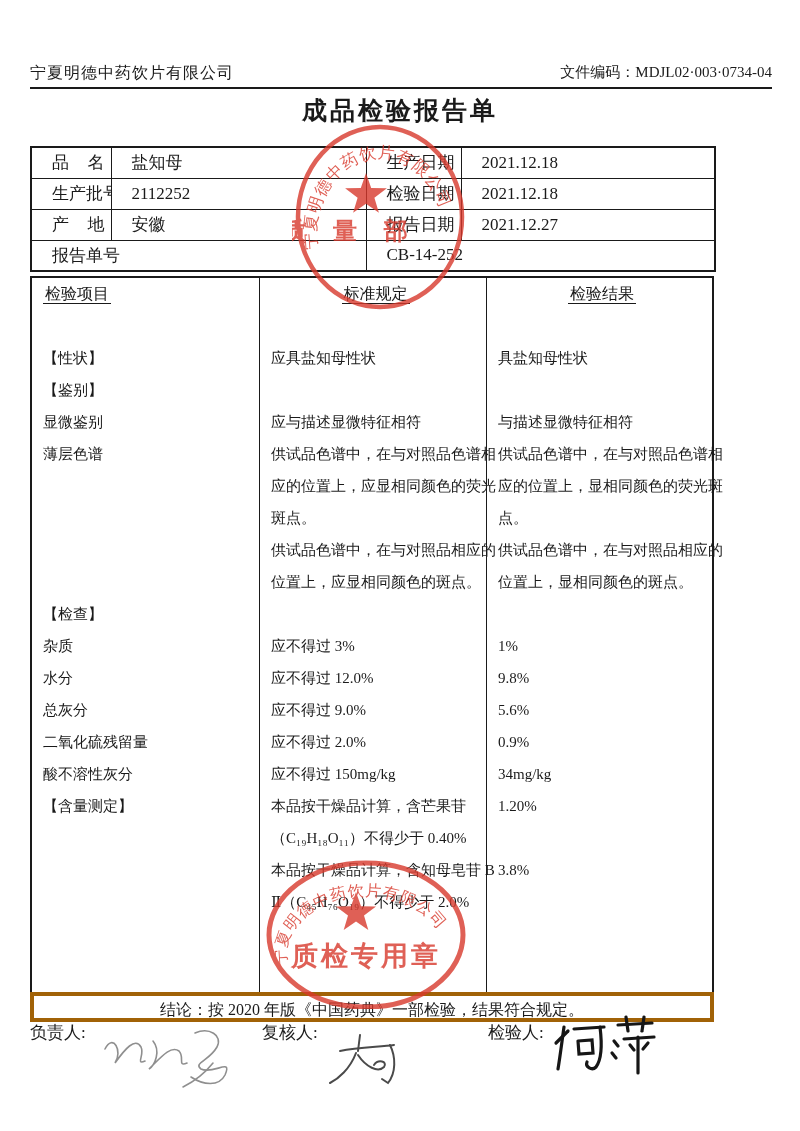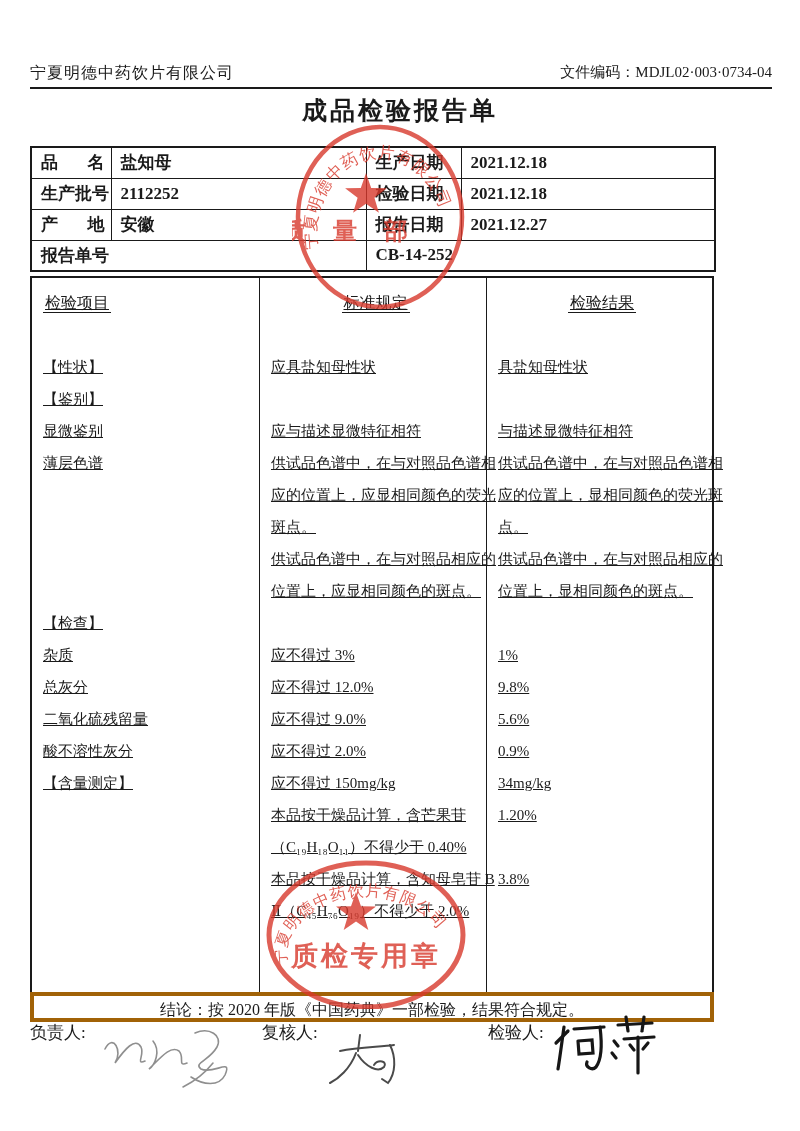--- a/index.html
+++ b/index.html
@@ -10,29 +10,29 @@
   .hdr-company { position:absolute; left:30px; top:54px; font-size:16px; letter-spacing:1px; }
   .hdr-code { position:absolute; right:28px; top:54px; font-size:15px; }
   .hdr-rule { position:absolute; left:30px; top:78px; width:742px; border-top:2px solid #1a1a1a; }
   .doc-title { position:absolute; left:0; top:85px; width:100%; text-align:center;
                font-family:"Liberation Sans","DejaVu Sans",sans-serif;
                font-size:25px; font-weight:700; letter-spacing:3px; }
 
   
   table.info { position:absolute; left:30px; top:137px; width:684px; border-collapse:collapse;
                table-layout:fixed; font-size:17px; }
-  table.info td { border:1.5px solid #1a1a1a; height:31px; padding:0 6px 0 9px; white-space:nowrap; overflow:hidden;font-weight:bold; }
+  table.info td { border:1.5px solid #1a1a1a; height:31px; padding:0 6px 0 20px; white-space:nowrap; overflow:hidden; }
   table.info { border:2px solid #1a1a1a; }
   td.jlabel { text-align:justify; text-align-last:justify; }
   td.val { padding-left:11px; }
 
   
   .main-table { position:absolute; left:30px; top:267px; width:684px; height:718px;
                 border:2px solid #1a1a1a; display:flex; }
-  .mcol { height:100%; padding-top:9px;text-decoration:underline; }
+  .mcol { height:100%; padding-top:0; }
   .mcol0 { width:227px; }
   .mcol1 { width:227px; border-left:1.5px solid #1a1a1a; }
   .mcol2 { width:226px; border-left:1.5px solid #1a1a1a; }
   .tline { height:32px; line-height:32px; padding:0 6px 0 11px; font-size:15px; white-space:nowrap; }
   .thead-line { font-size:16px; }
   .thead-center { text-align:center; }
   .hdr-u { border-bottom:1px solid #1a1a1a; padding:0 2px 1px 2px; }
 
   
   .conclusion { position:absolute; left:30px; top:983px; width:684px; height:30px;
@@ -99,20 +99,21 @@
         <div class="tline">【性状】</div>
         <div class="tline">【鉴别】</div>
         <div class="tline">显微鉴别</div>
         <div class="tline">薄层色谱</div>
         <div class="tline"></div>
         <div class="tline"></div>
         <div class="tline"></div>
         <div class="tline"></div>
         <div class="tline">【检查】</div>
         <div class="tline">杂质</div>
+        <div class="tline">水分</div>
         <div class="tline">总灰分</div>
         <div class="tline">二氧化硫残留量</div>
         <div class="tline">酸不溶性灰分</div>
         <div class="tline">【含量测定】</div>
         <div class="tline"></div>
         <div class="tline"></div>
         <div class="tline"></div>
       </div>
     <div class="mcol mcol1">
         <div class="tline thead-line thead-center"><span class="hdr-u">标准规定</span></div>

